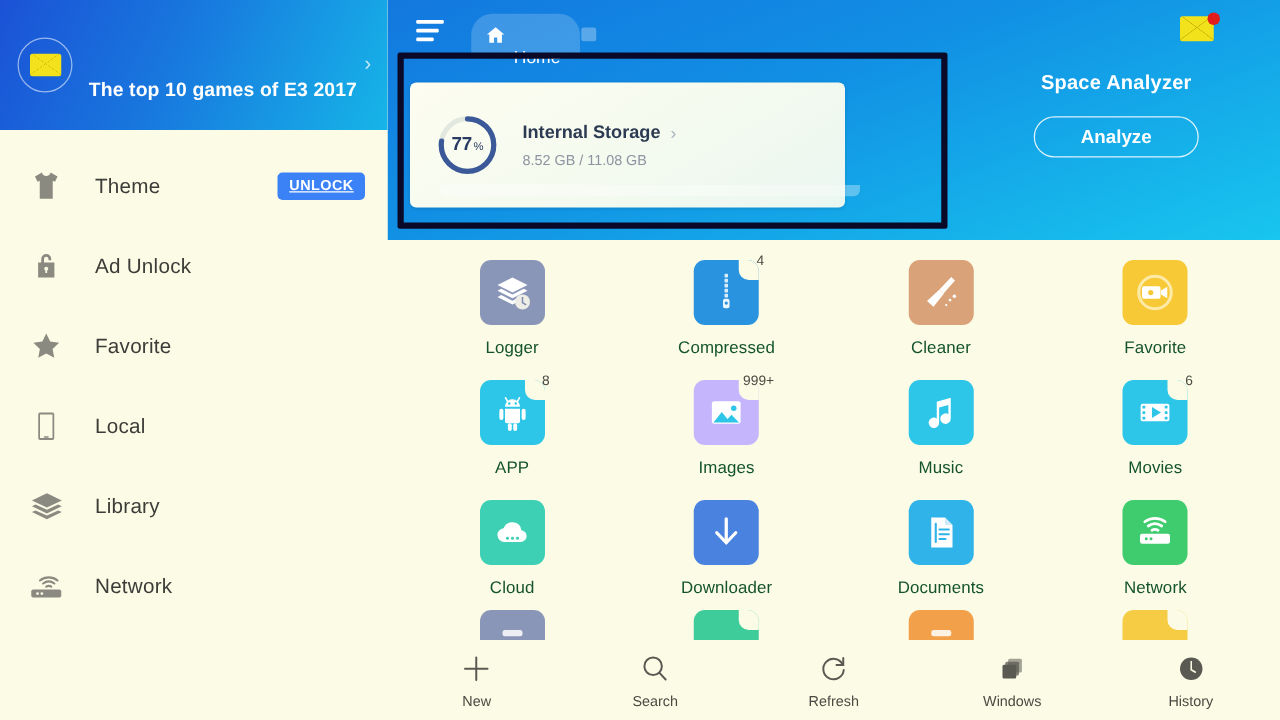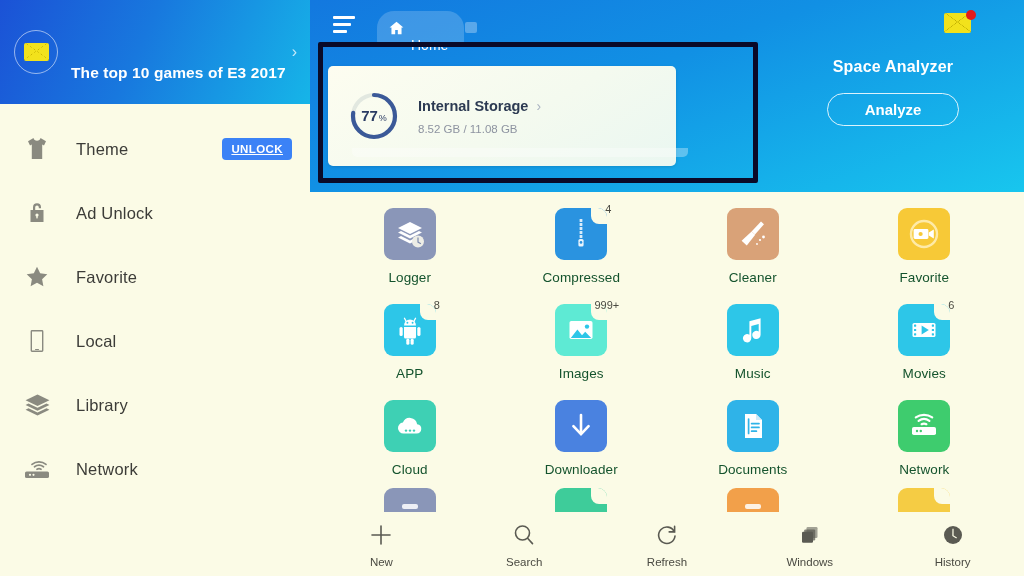--- a/index.html
+++ b/index.html
@@ -421,21 +421,21 @@
               </g>
               <circle cx="13.4" cy="8.8" r=".95" fill="#2DC6E8"></circle>
               <circle cx="18.6" cy="8.8" r=".95" fill="#2DC6E8"></circle>
             </svg>
             <span class="fold"></span>
             <span class="badge">8</span>
           </div>
           <div class="cell-label">APP</div>
         </div>
         <div class="cell">
-          <div class="icon-box" style="background: #5eead4;">
+          <div class="icon-box" style="background: #c4b5fd;">
             <svg width="32" height="32" viewBox="0 0 32 32">
               <rect x="4.5" y="7" width="23" height="18" rx="1.8" fill="#fff"></rect>
               <circle cx="22" cy="12.6" r="2.2" fill="#2DC6E8"></circle>
               <path d="M5.8 24l6.6-8.4 4.6 5.6 3.2-3.4 6 6.2z" fill="#2DC6E8"></path>
             </svg>
             <span class="fold"></span>
             <span class="badge wide">999+</span>
           </div>
           <div class="cell-label">Images</div>
         </div>

